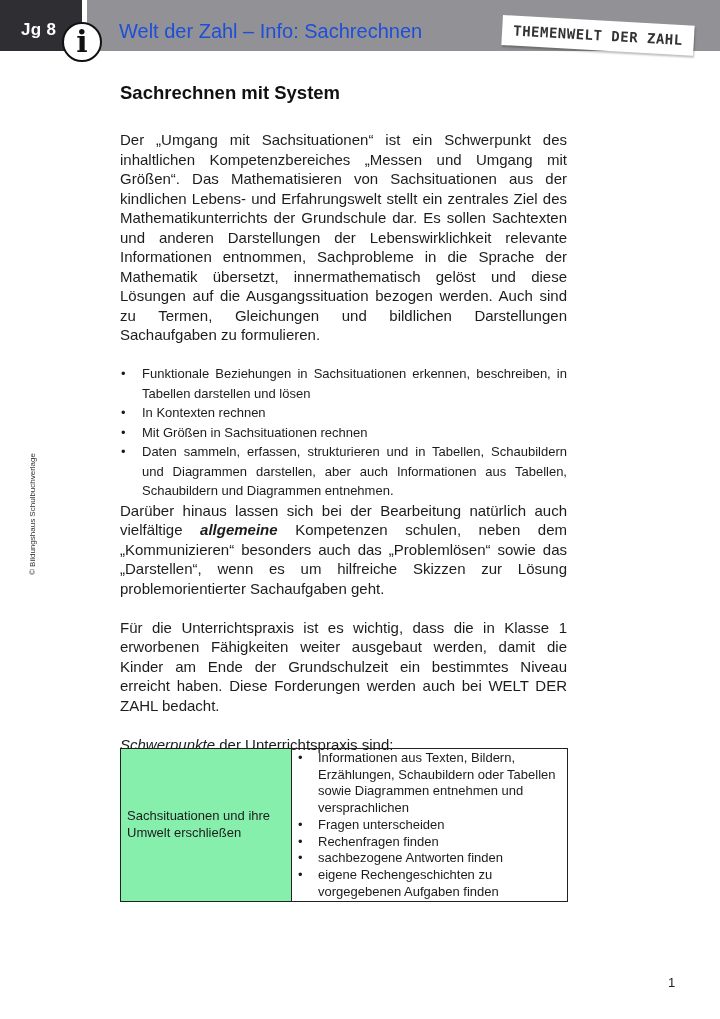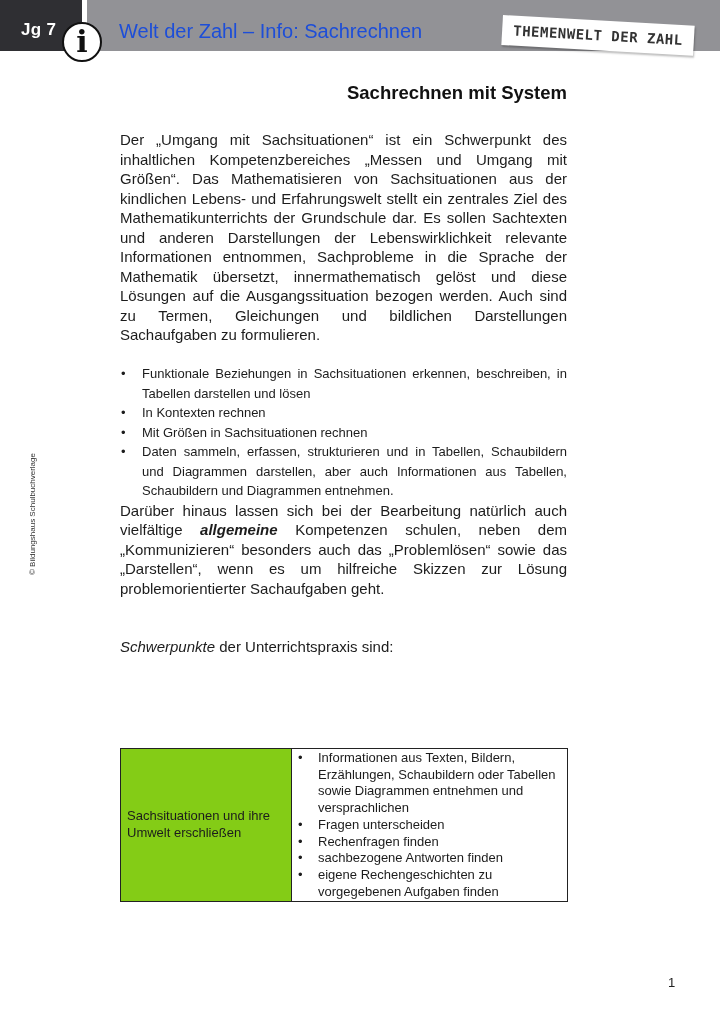--- a/index.html
+++ b/index.html
@@ -23,61 +23,62 @@
       transform: rotate(3.2deg); transform-origin: left top;
       box-shadow: 1px 2px 2px rgba(0,0,0,0.25);
       display: flex; align-items: center; justify-content: center;
       font-family: "DejaVu Sans Mono", monospace; font-weight: bold; font-size: 14px; letter-spacing: 0.5px; color: #333;
     }
     .copyright {
       position: absolute; left: 28px; top: 575px; transform: rotate(-90deg); transform-origin: left top;
       font-size: 8px; color: #333; white-space: nowrap;
     }
     .content { position: absolute; left: 120px; top: 82px; width: 447px; }
-    h1 { margin: 0 0 26px 0; font-size: 18.5px; font-weight: bold; color: #111; text-align: right; }
+    h1 { margin: 0 0 26px 0; font-size: 18.5px; font-weight: bold; color: #111; }
     p { margin: 0; font-size: 15px; line-height: 19.5px; text-align: justify; }
     .gap { height: 19.5px; }
     ul.bullets { list-style: none; margin: 0; padding: 0; }
     ul.bullets li { position: relative; padding-left: 22px; font-size: 13px; line-height: 19.5px; text-align: justify; }
     ul.bullets li::before { content: "•"; position: absolute; left: 1px; top: 0; }
     em.b { font-style: italic; font-weight: bold; }
     em.i { font-style: italic; }
     table.sp { position: absolute; left: 120px; top: 748px; width: 448px; border-collapse: collapse; }
     table.sp td { border: 1.5px solid #222; vertical-align: middle; font-size: 13px; line-height: 16.7px; }
-    td.lbl { width: 158px; background: #84cc16; padding: 12px 6px; font-size: 12.5px; }
+    td.lbl { width: 158px; background: #86efac; padding: 12px 6px; font-size: 12.5px; }
     td.items { padding: 1px 10px 1px 6px; border-radius: 21px; }
     td.items ul { list-style: none; margin: 0; padding: 0; }
     td.items li { position: relative; padding-left: 20px; }
     td.items li::before { content: "•"; position: absolute; left: 0; top: 0; }
     .page-num { position: absolute; left: 668px; top: 975px; font-size: 13px; color: #222; }
   </style>
 </head>
 <body>
 
 <div class="hdr-dark"></div>
 <div class="hdr-grey"></div>
-<div class="grade">Jg 7</div>
+<div class="grade">Jg 8</div>
 <div class="info-circle">i</div>
 <div class="hdr-title">Welt der Zahl – Info: Sachrechnen</div>
 <div class="stamp">THEMENWELT DER ZAHL</div>
 
 <div class="copyright">© Bildungshaus Schulbuchverlage</div>
 
 <div class="content">
   <h1>Sachrechnen mit System</h1>
   <p>Der „Umgang mit Sachsituationen“ ist ein Schwerpunkt des inhaltlichen Kompetenzbereiches „Messen und Umgang mit Größen“. Das Mathematisieren von Sachsituationen aus der kindlichen Lebens- und Erfahrungswelt stellt ein zentrales Ziel des Mathematikunterrichts der Grundschule dar. Es sollen Sachtexten und anderen Darstellungen der Lebenswirklichkeit relevante Informationen entnommen, Sachprobleme in die Sprache der Mathematik übersetzt, innermathematisch gelöst und diese Lösungen auf die Ausgangssituation bezogen werden. Auch sind zu Termen, Gleichungen und bildlichen Darstellungen Sachaufgaben zu formulieren.</p>
   <div class="gap"></div>
   <ul class="bullets">
     <li>Funktionale Beziehungen in Sachsituationen erkennen, beschreiben, in Tabellen darstellen und lösen</li>
     <li>In Kontexten rechnen</li>
     <li>Mit Größen in Sachsituationen rechnen</li>
     <li>Daten sammeln, erfassen, strukturieren und in Tabellen, Schaubildern und Diagrammen darstellen, aber auch Informationen aus Tabellen, Schaubildern und Diagrammen entnehmen.</li>
   </ul>
   <p><span>Darüber hinaus lassen sich bei der Bearbeitung natürlich auch vielfältige </span><em class="b">allgemeine</em><span> Kompetenzen schulen, neben dem „Kommunizieren“ besonders auch das „Problemlösen“ sowie das „Darstellen“, wenn es um hilfreiche Skizzen zur Lösung problemorientierter Sachaufgaben geht.</span></p>
   <div class="gap"></div>
+  <p>Für die Unterrichtspraxis ist es wichtig, dass die in Klasse 1 erworbenen Fähigkeiten weiter ausgebaut werden, damit die Kinder am Ende der Grundschulzeit ein bestimmtes Niveau erreicht haben. Diese Forderungen werden auch bei WELT DER ZAHL bedacht.</p>
   <div class="gap"></div>
   <p><em class="i">Schwerpunkte</em><span> der Unterrichtspraxis sind:</span></p>
 </div>
 
 <table class="sp">
   <tbody>
       <tr>
     <td class="lbl">Sachsituationen und ihre Umwelt erschließen</td>
     <td class="items">
       <ul>

